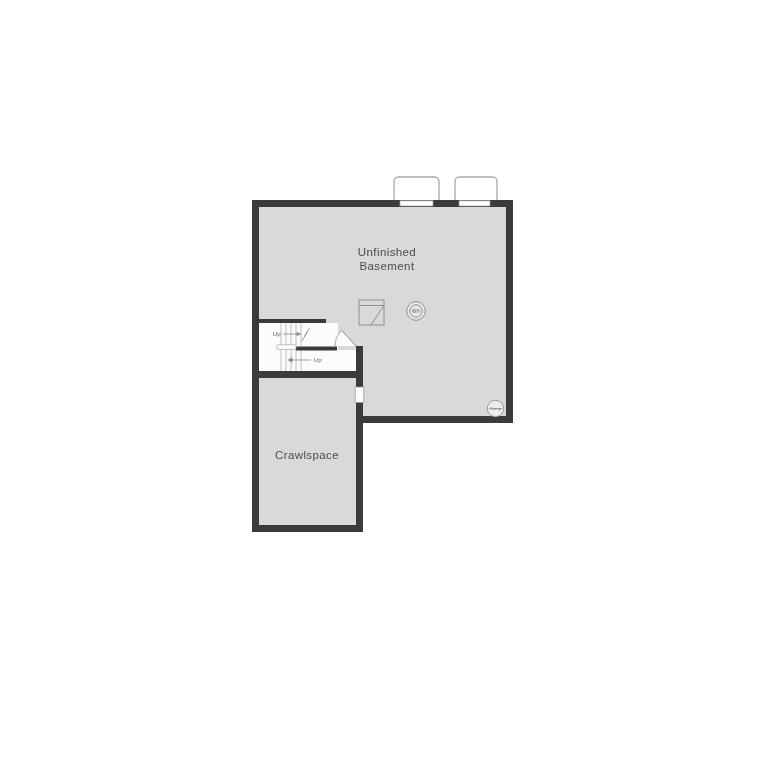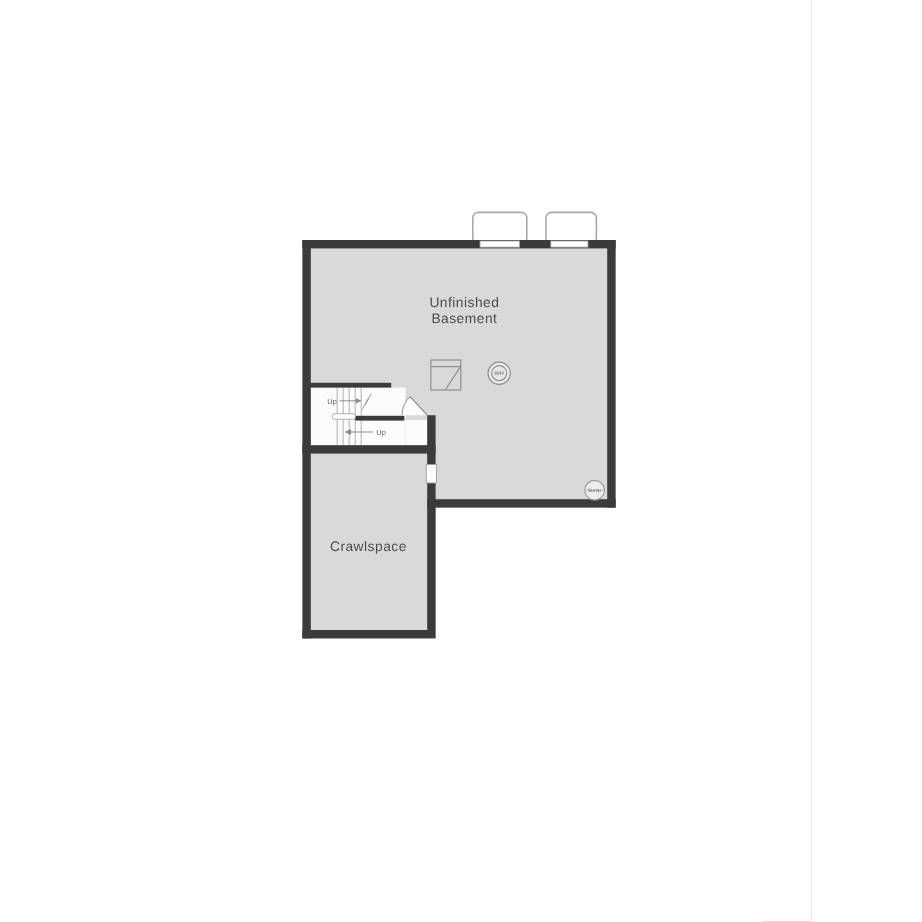--- a/index.html
+++ b/index.html
@@ -7,21 +7,21 @@
     padding: 0;
     width: 768px;
     height: 768px;
     background: #ffffff;
     font-family: "Liberation Sans", sans-serif;
   }
   .canvas {
     position: relative;
     width: 676px;
     height: 768px;
-    background: #ec4899;
+    background: #5eead4;
     overflow: hidden;
   }
   svg { display: block; }
   .room-label {
     font-size: 11.5px;
     letter-spacing: 0.4px;
   }
   .up-label {
     font-size: 6.2px;
     fill: #5a5a5a;

